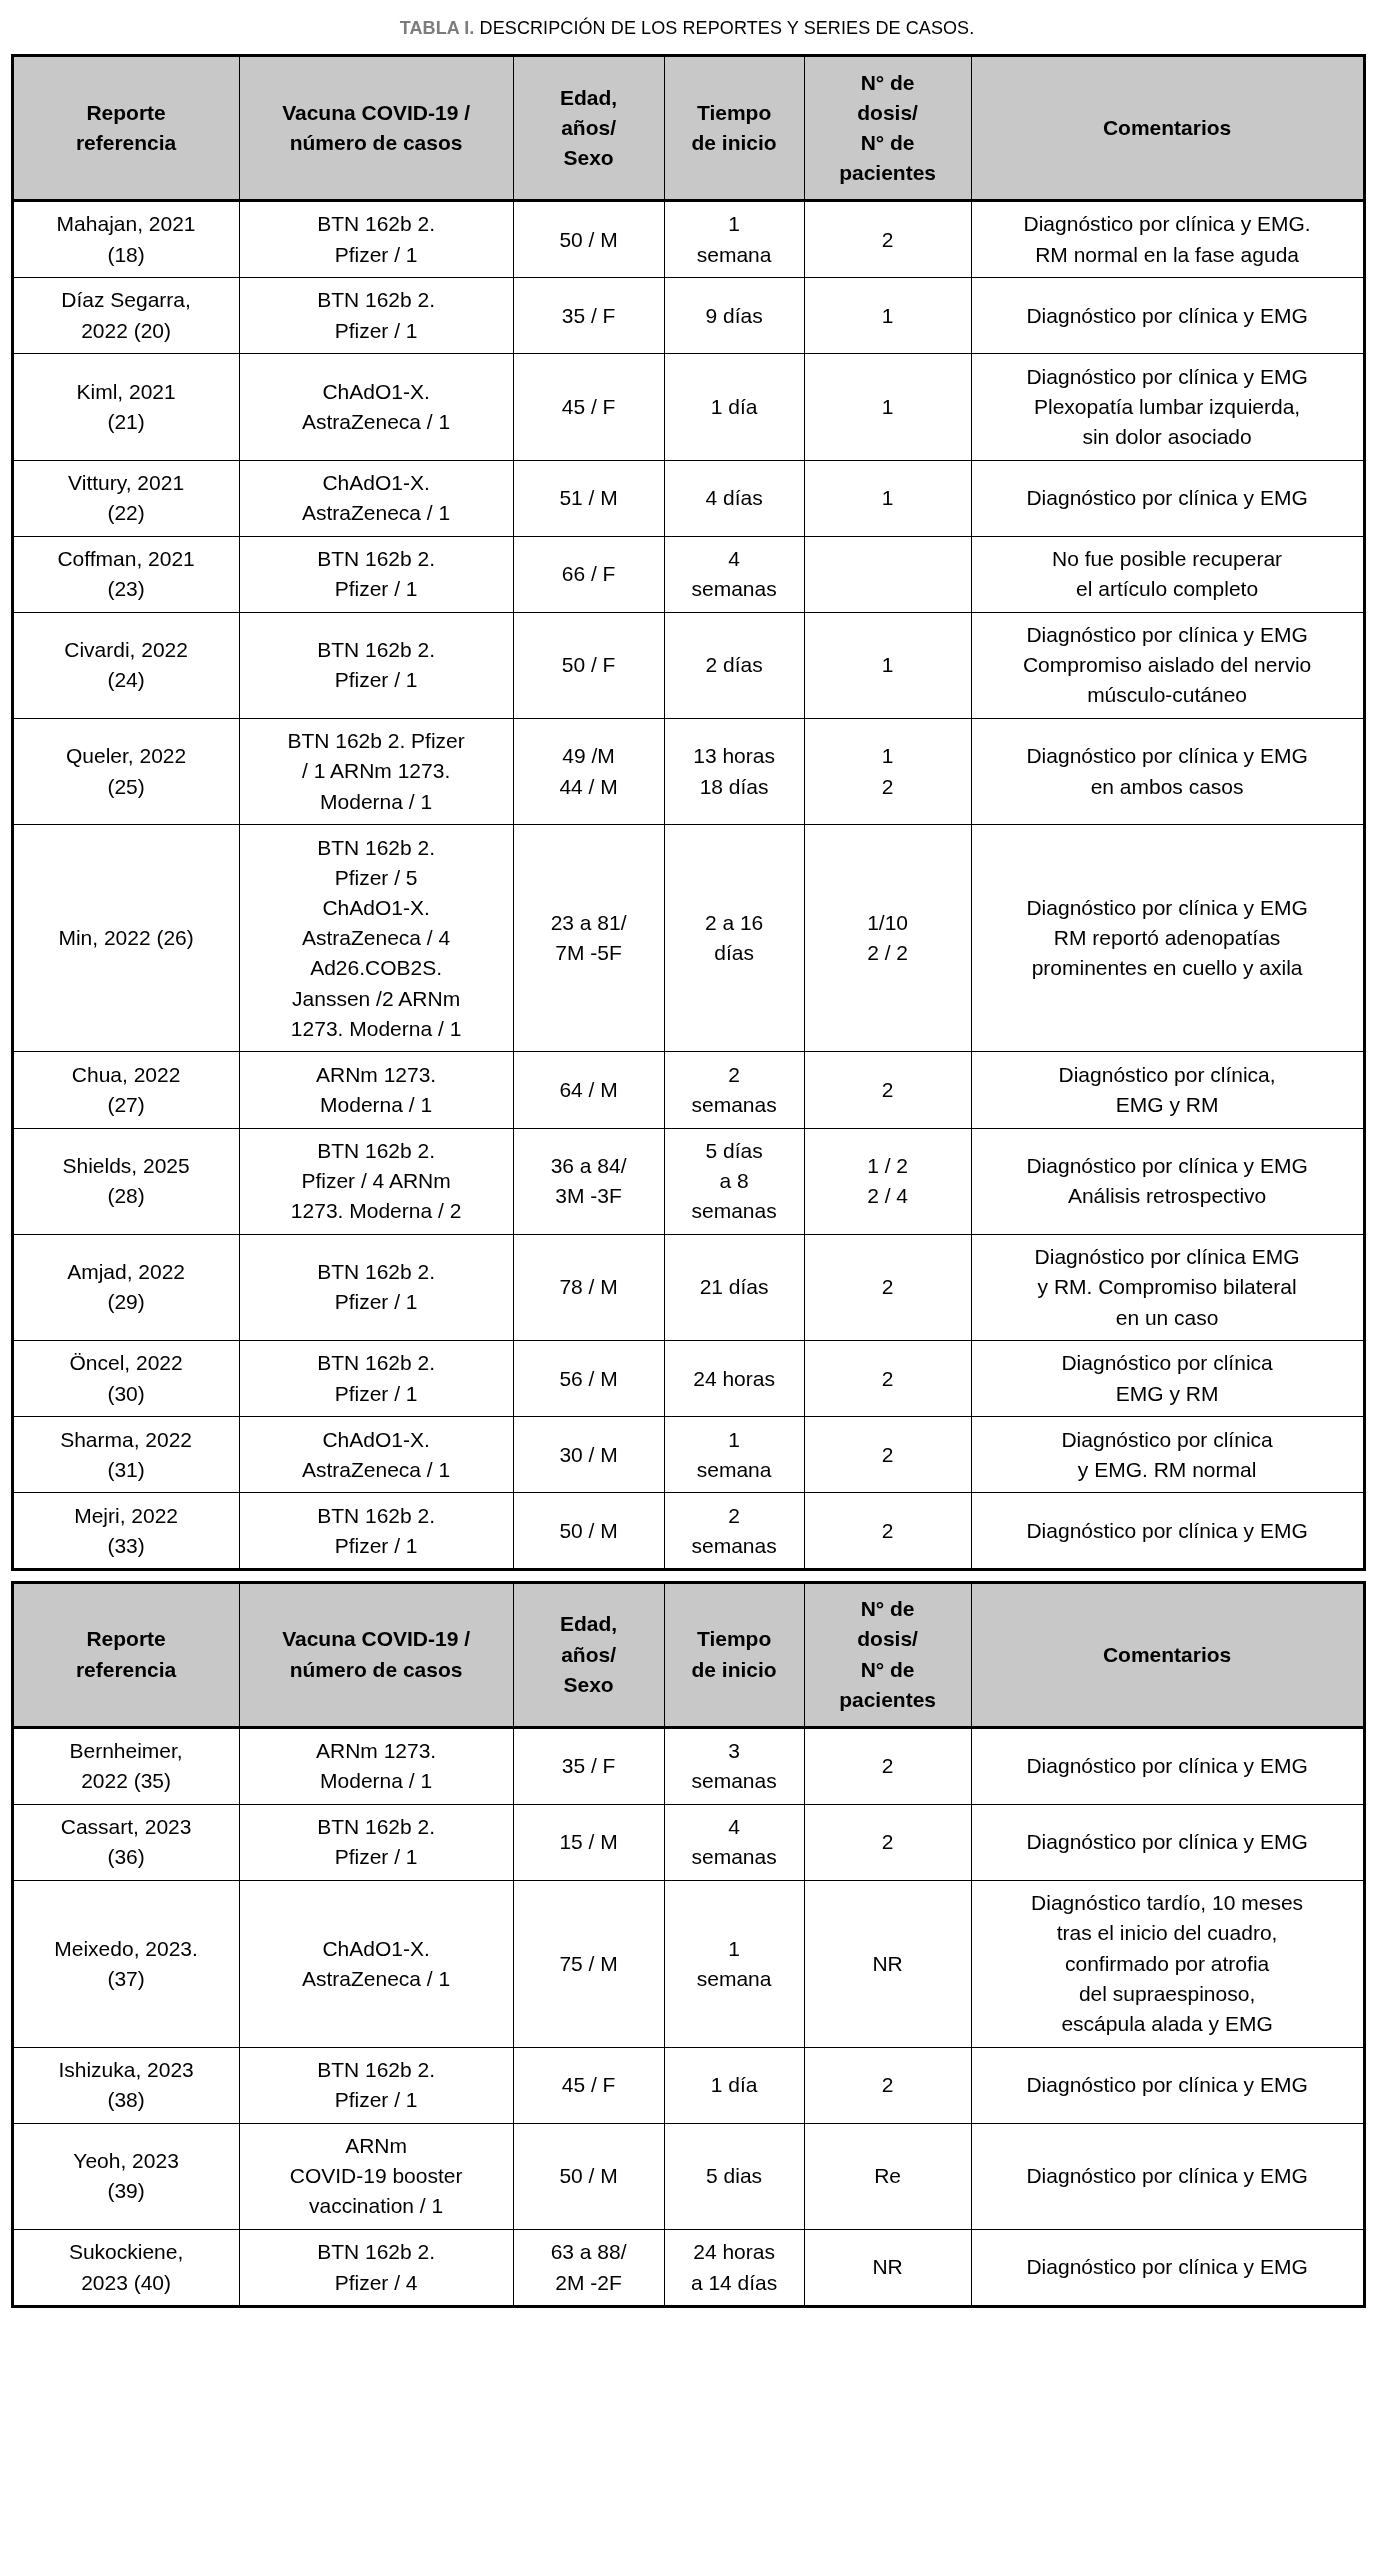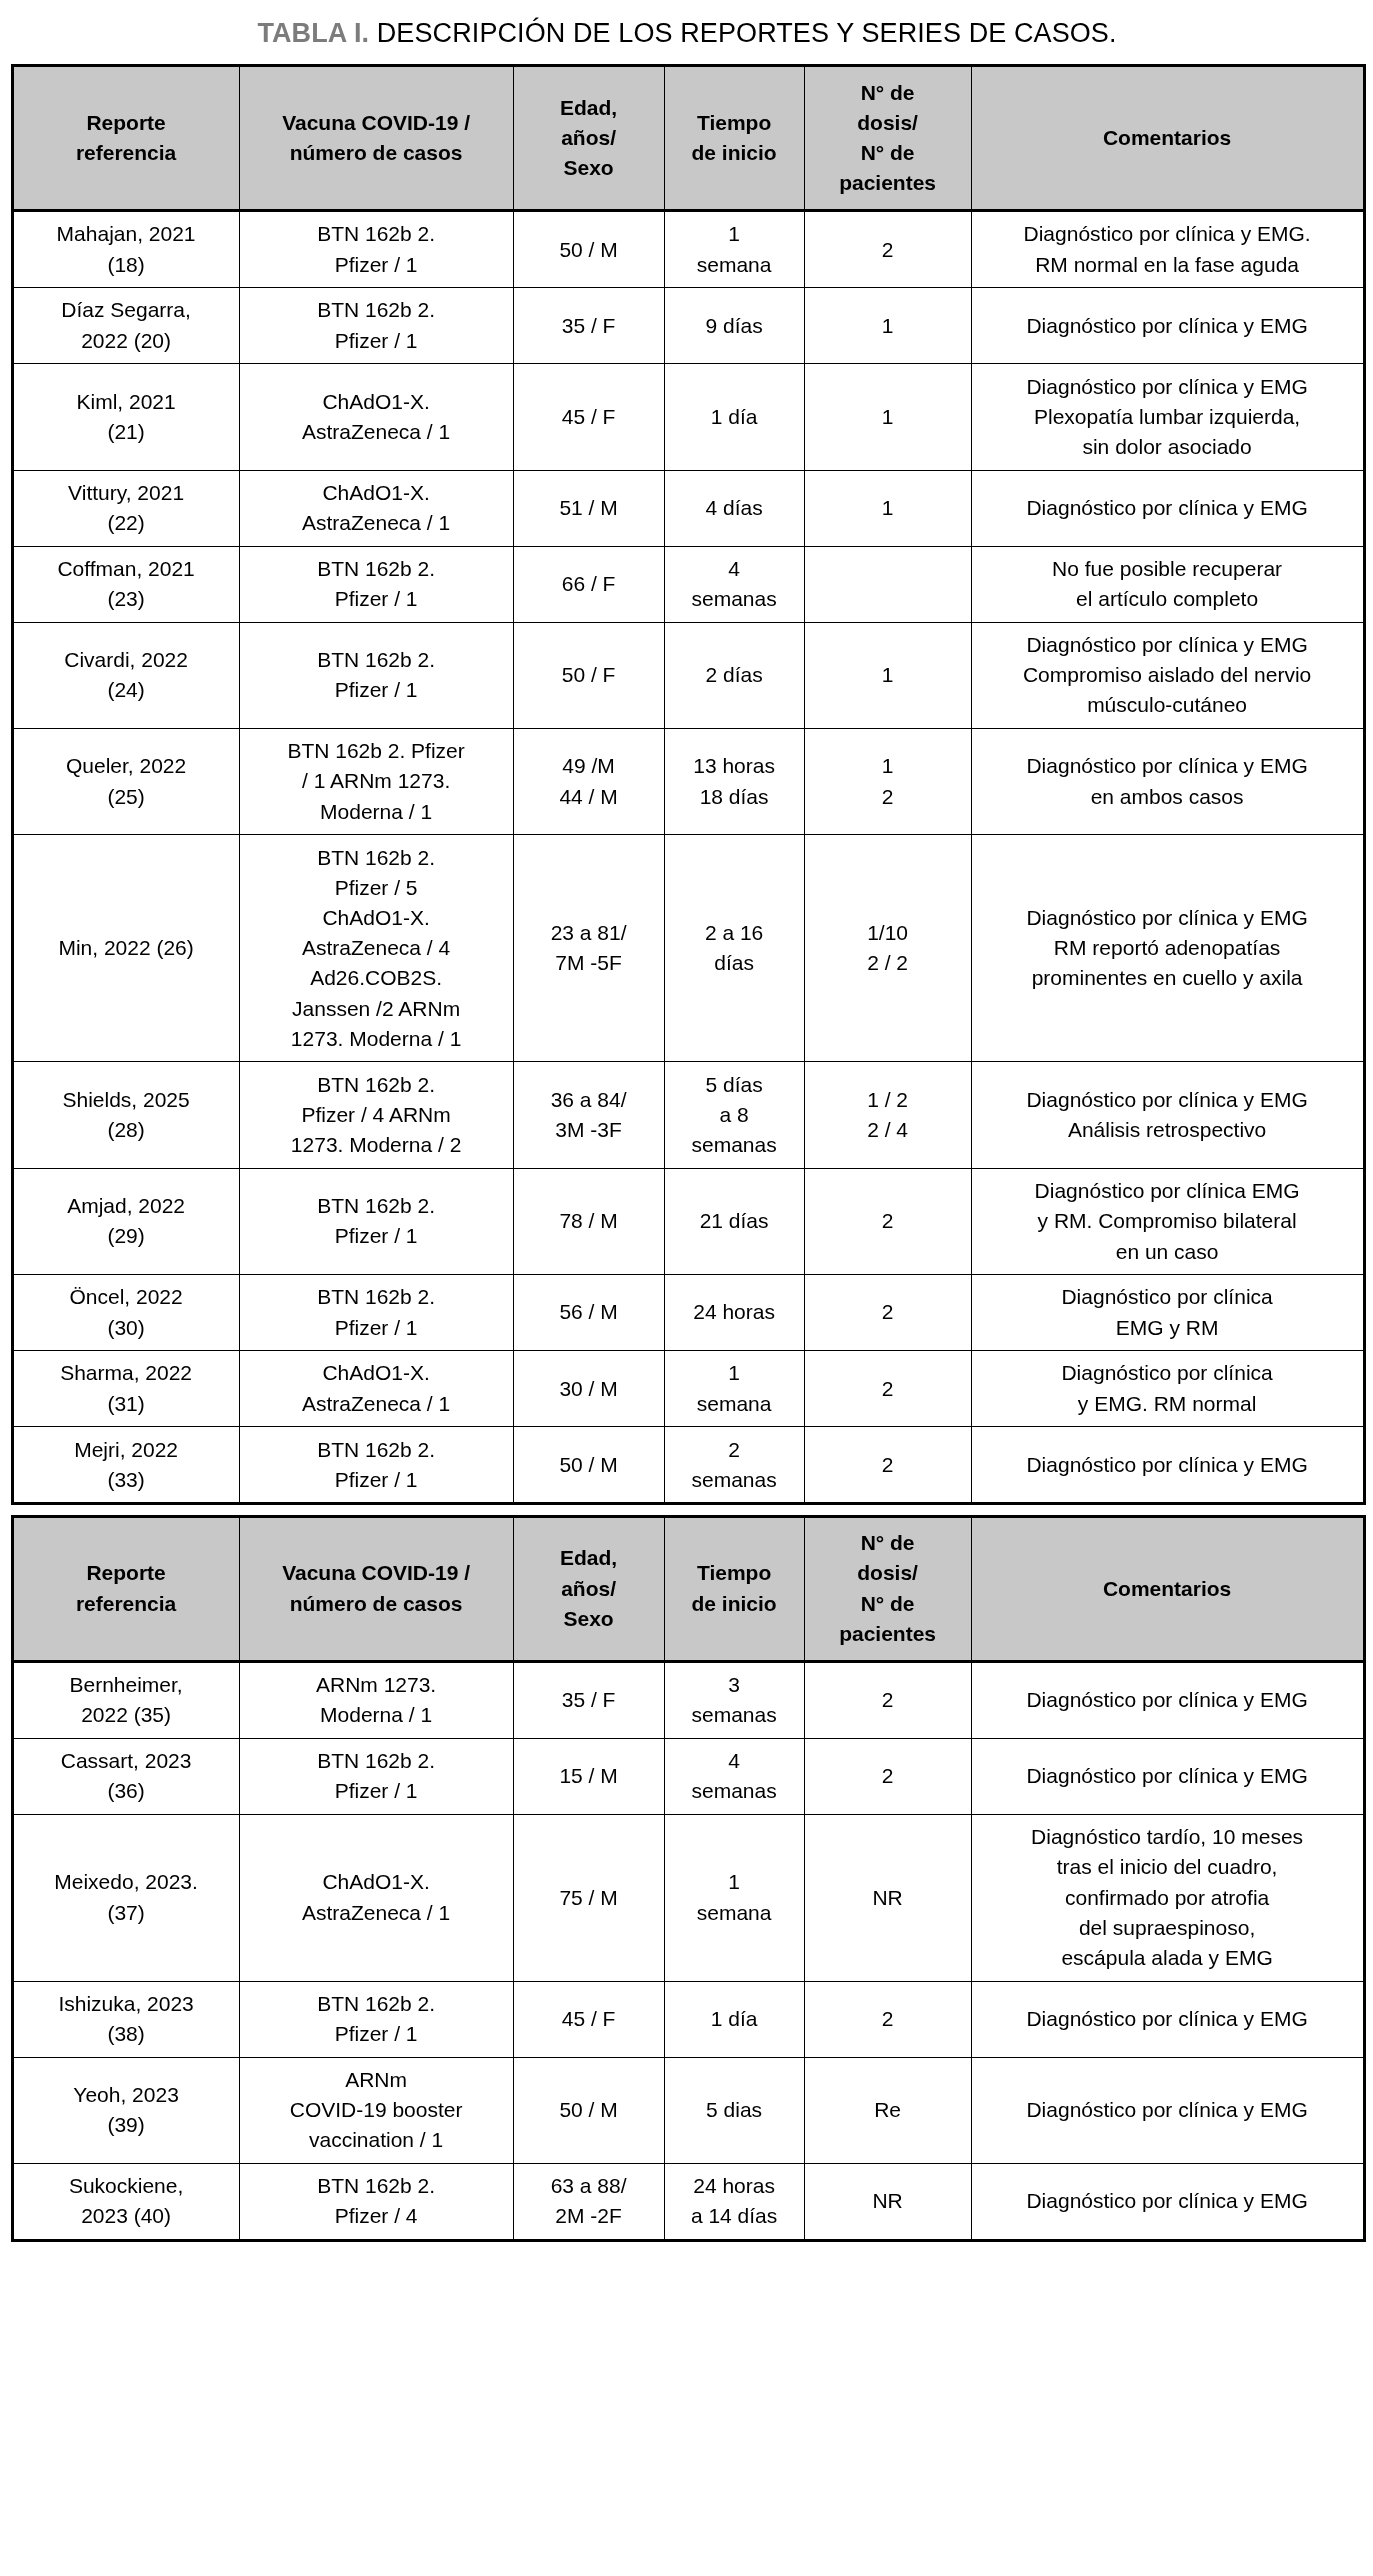--- a/index.html
+++ b/index.html
@@ -6,21 +6,21 @@
   body{
     width:1374px;
     min-height:2576px;
     font-family:"Liberation Sans", sans-serif;
     color:#000;
     -webkit-font-smoothing:antialiased;
   }
   .page{padding:13.2px 10.6px 20px;}
   .title{
     text-align:center;
-    font-size:27px;
+    font-size:18px;
     margin:5.3px 0 14.5px;
     letter-spacing:0.1px;
     white-space:nowrap;
   }
   .title .label{color:#7c7c7c;font-weight:700;}
   .title .text{color:#000;font-weight:400;}
   table.cases{
     border-collapse:collapse;
     table-layout:fixed;
     width:1352px;
@@ -177,20 +177,32 @@
 7M -5F</td>
           <td>2 a 16
 días</td>
           <td>1/10
 2 / 2</td>
           <td>Diagnóstico por clínica y EMG
 RM reportó adenopatías
 prominentes en cuello y axila</td>
         </tr>
         <tr>
+          <td>Chua, 2022
+(27)</td>
+          <td>ARNm 1273.
+Moderna / 1</td>
+          <td>64 / M</td>
+          <td>2
+semanas</td>
+          <td>2</td>
+          <td>Diagnóstico por clínica,
+EMG y RM</td>
+        </tr>
+        <tr>
           <td>Shields, 2025
 (28)</td>
           <td>BTN 162b 2.
 Pfizer / 4 ARNm
 1273. Moderna / 2</td>
           <td>36 a 84/
 3M -3F</td>
           <td>5 días
 a 8
 semanas</td>

